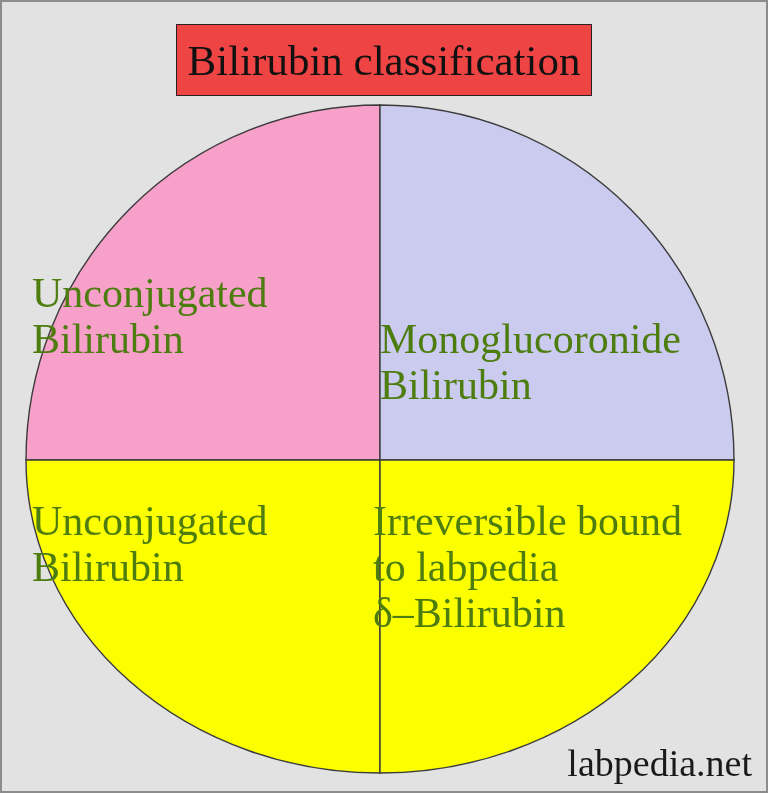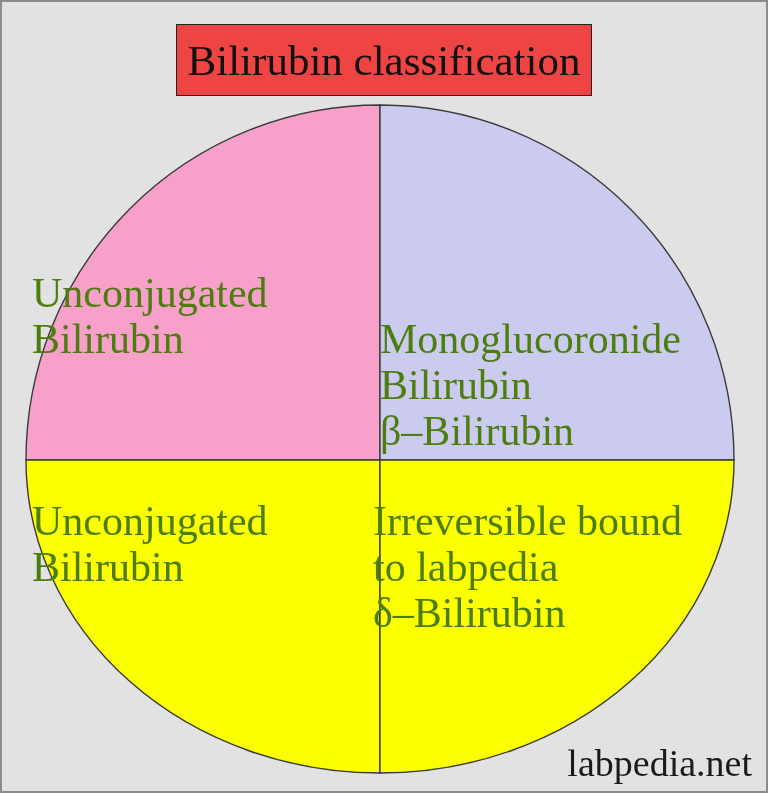--- a/index.html
+++ b/index.html
@@ -84,21 +84,20 @@
   </div>
 
   <div class="quad-label q-top-left">
     <span>Unconjugated</span>
     <span>Bilirubin</span>
   </div>
 
   <div class="quad-label q-top-right">
     <span>Monoglucoronide</span>
     <span>Bilirubin</span>
-    <span>β–Bilirubin</span>
   </div>
 
   <div class="quad-label q-bottom-left">
     <span>Unconjugated</span>
     <span>Bilirubin</span>
   </div>
 
   <div class="quad-label q-bottom-right">
     <span>Irreversible bound</span>
     <span>to labpedia</span>

